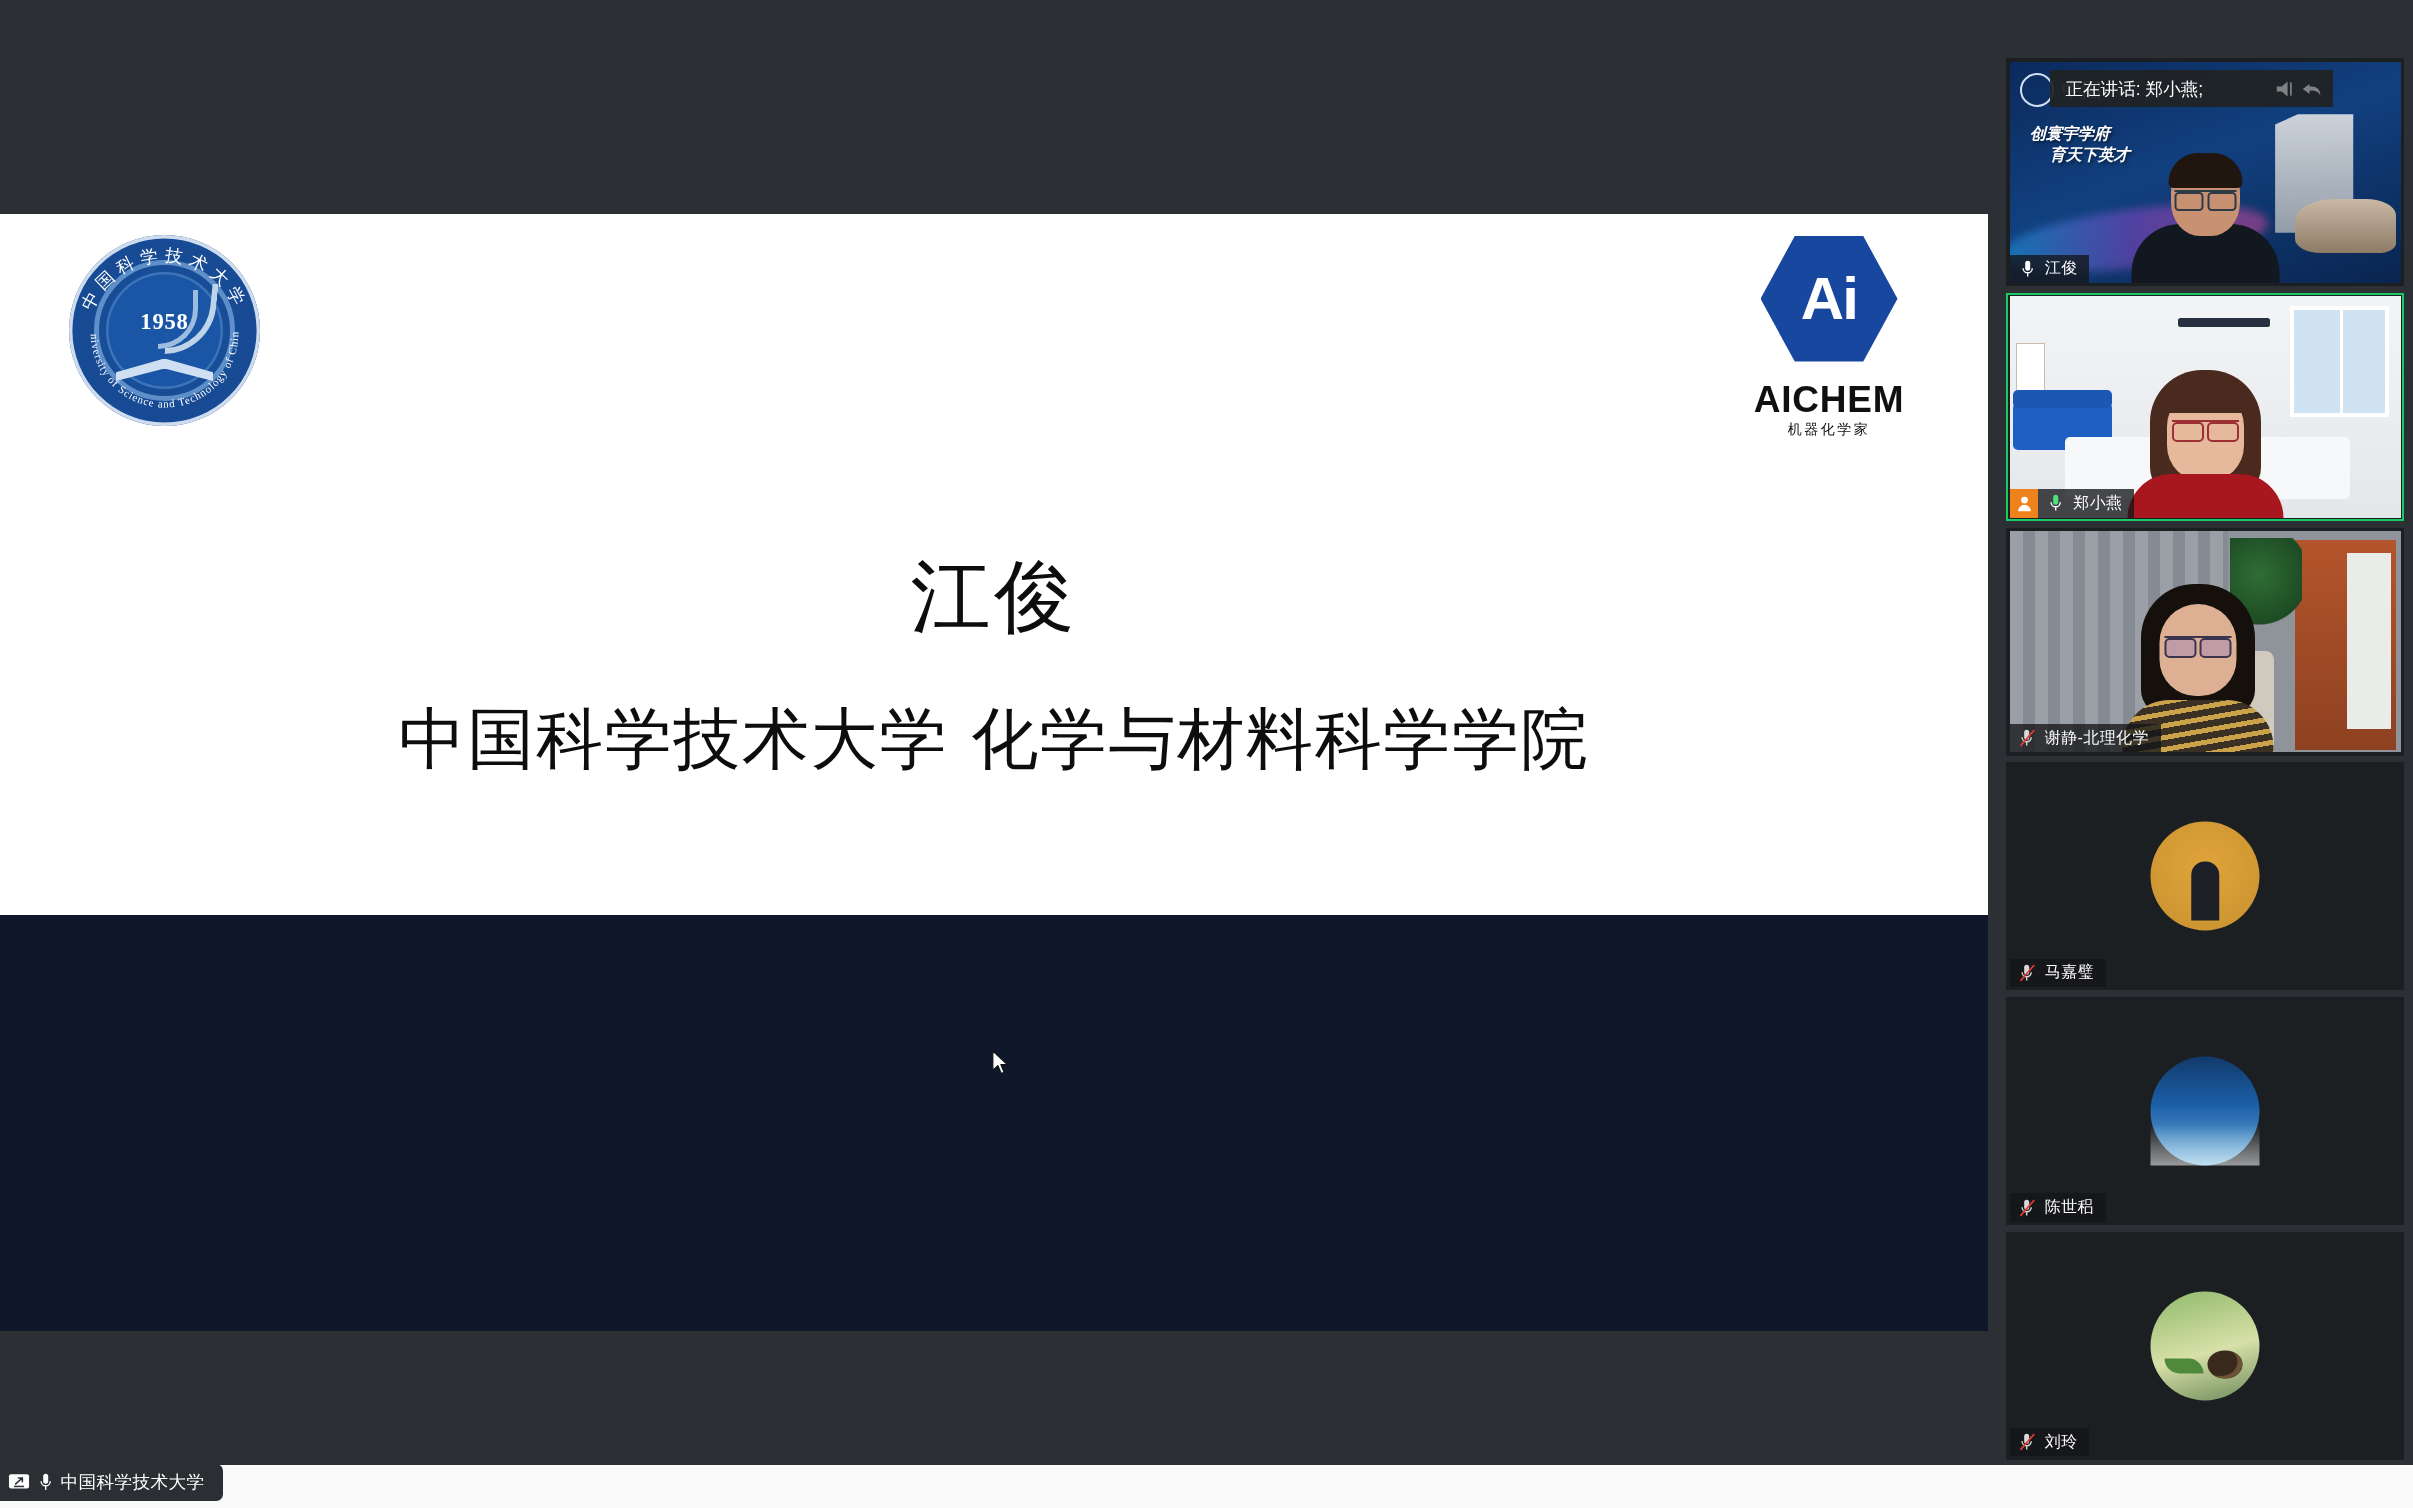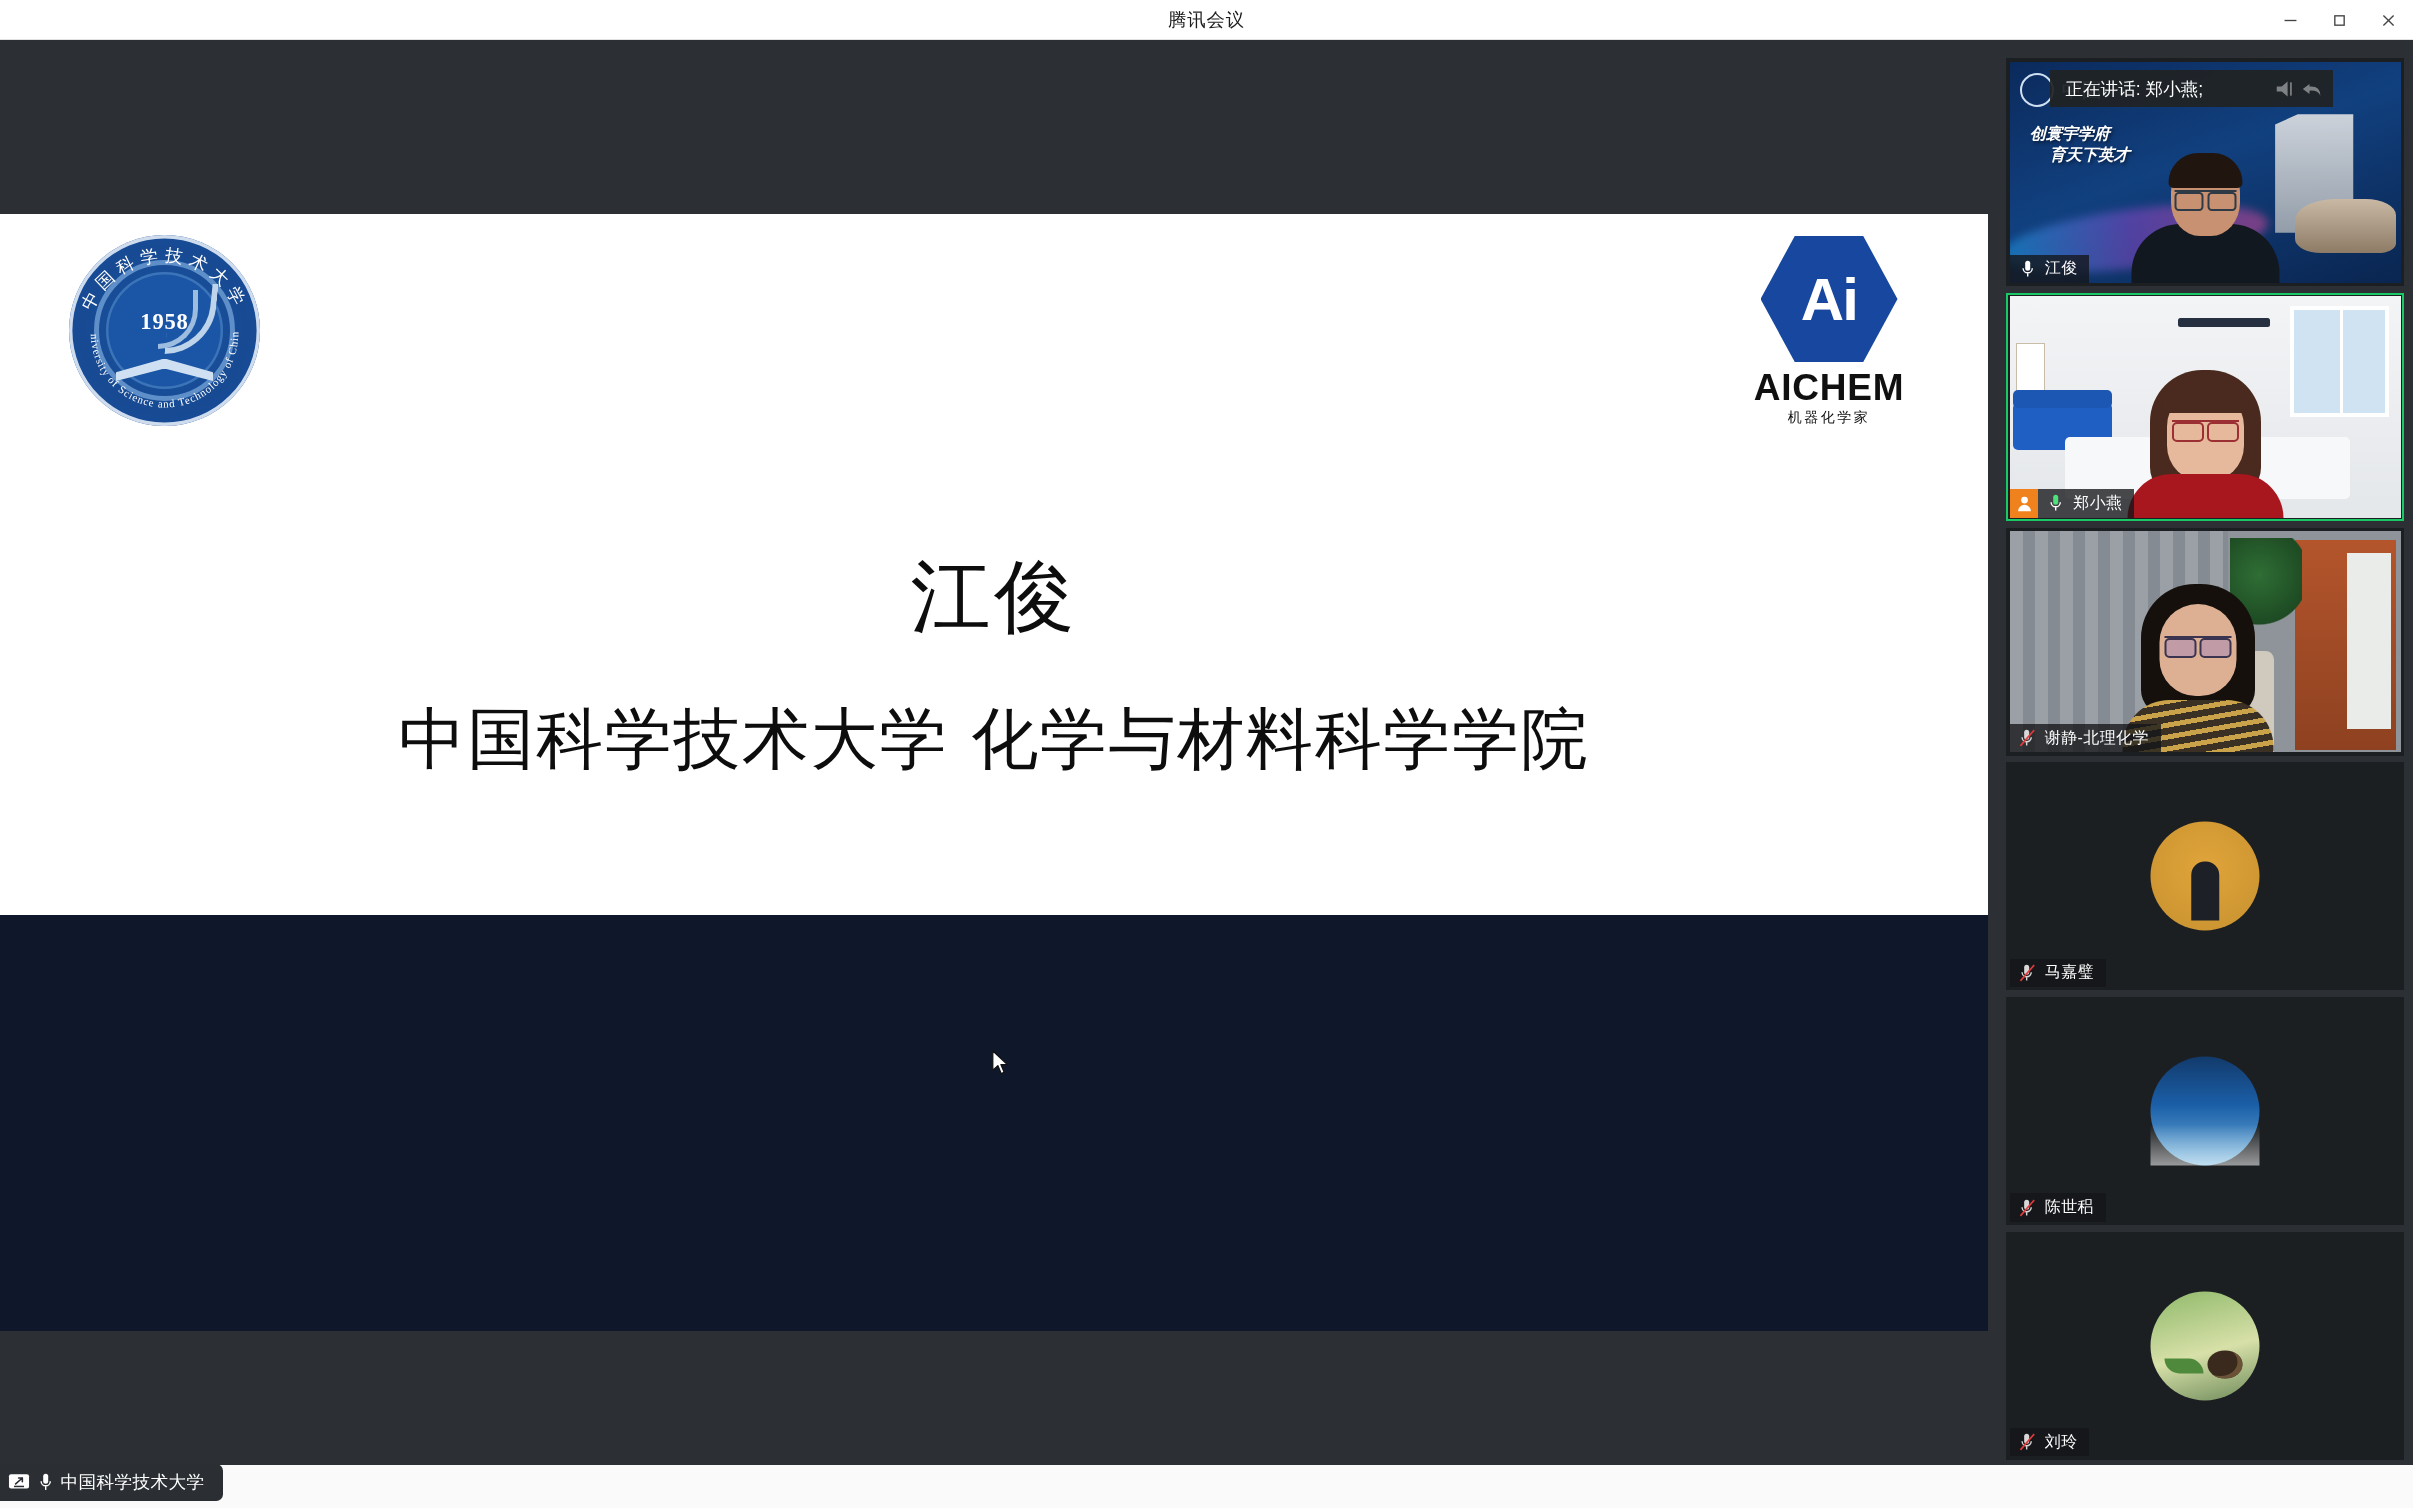--- a/index.html
+++ b/index.html
@@ -58,21 +58,21 @@
   .seal .en-arc{ position:absolute; left:0; top:0; width:191px; height:191px; }
   .seal text{ fill:#ffffff; font-family:"Liberation Serif",serif; }
 
   
   .hex{ position:relative; width:137px; height:126px; }
   .hexbg{ position:absolute; inset:0; background:#17479e;
           clip-path:polygon(25% 0,75% 0,100% 50%,75% 100%,25% 100%,0 50%); }
   .hex .glyph{ position:absolute; inset:0; display:flex; align-items:center;
                justify-content:center; color:#fff; font-size:60px;
                font-weight:bold; letter-spacing:-1.7px; font-family:"Liberation Sans",sans-serif; }
-  .aichem-word{ margin-top:7px; font-size:37px; font-weight:bold; color:#101010;
+  .aichem-word{ margin-top:19px; font-size:37px; font-weight:bold; color:#101010;
                 letter-spacing:0.8px; line-height:1; font-family:"Liberation Sans",sans-serif; }
   .aichem-sub{ margin-top:3.4px; font-size:14px; color:#101010; letter-spacing:2.5px; }
 
   
   .title-band{ position:relative; background:#1f4e9c; height:417px;
                padding-top:18.4px; text-align:center; }
   .title-line{ color:#ffffff; font-weight:bold; line-height:1.17;
                font-size:107px; letter-spacing:1.7px;
                text-shadow:5.9px 5.9px 5.9px rgba(0,0,0,.45);
                font-family:"DejaVu Sans","Liberation Sans",sans-serif; }
@@ -226,41 +226,20 @@
               background:#2b2f33; display:flex; align-items:center; padding:0 18.4px 0 8.4px;
               border-radius:0 6.7px 6.7px 0; }
   .sharepill .ic{ display:flex; align-items:center; justify-content:center; margin-right:8.4px; }
   .sharepill .lbl{ color:#fff; font-size:17.6px; letter-spacing:0.4px; }
 </style>
 </head>
 <body>
 
 <div id="app">
 
-  <div class="titlebar">
-    <div class="title">腾讯会议</div>
-    <div class="wincontrols">
-      <div class="wc">
-        <svg width="17" height="17" viewBox="0 0 20 20">
-            <line x1="3" y1="10" x2="17" y2="10" stroke="#444" stroke-width="1.6"></line>
-          </svg>
-      </div>
-      <div class="wc">
-        <svg width="17" height="17" viewBox="0 0 20 20">
-            <rect x="4.5" y="4.5" width="11" height="11" fill="none" stroke="#444" stroke-width="1.6"></rect>
-          </svg>
-      </div>
-      <div class="wc">
-        <svg width="17" height="17" viewBox="0 0 20 20">
-            <line x1="4" y1="4" x2="16" y2="16" stroke="#444" stroke-width="1.6"></line>
-            <line x1="16" y1="4" x2="4" y2="16" stroke="#444" stroke-width="1.6"></line>
-          </svg>
-      </div>
-    </div>
-  </div>
 
   <div class="stage">
 
     <div class="slide">
 
       <div class="slide-header">
 
         <div class="ustc-logo">
           <div class="seal">
             <div class="ring"></div>

